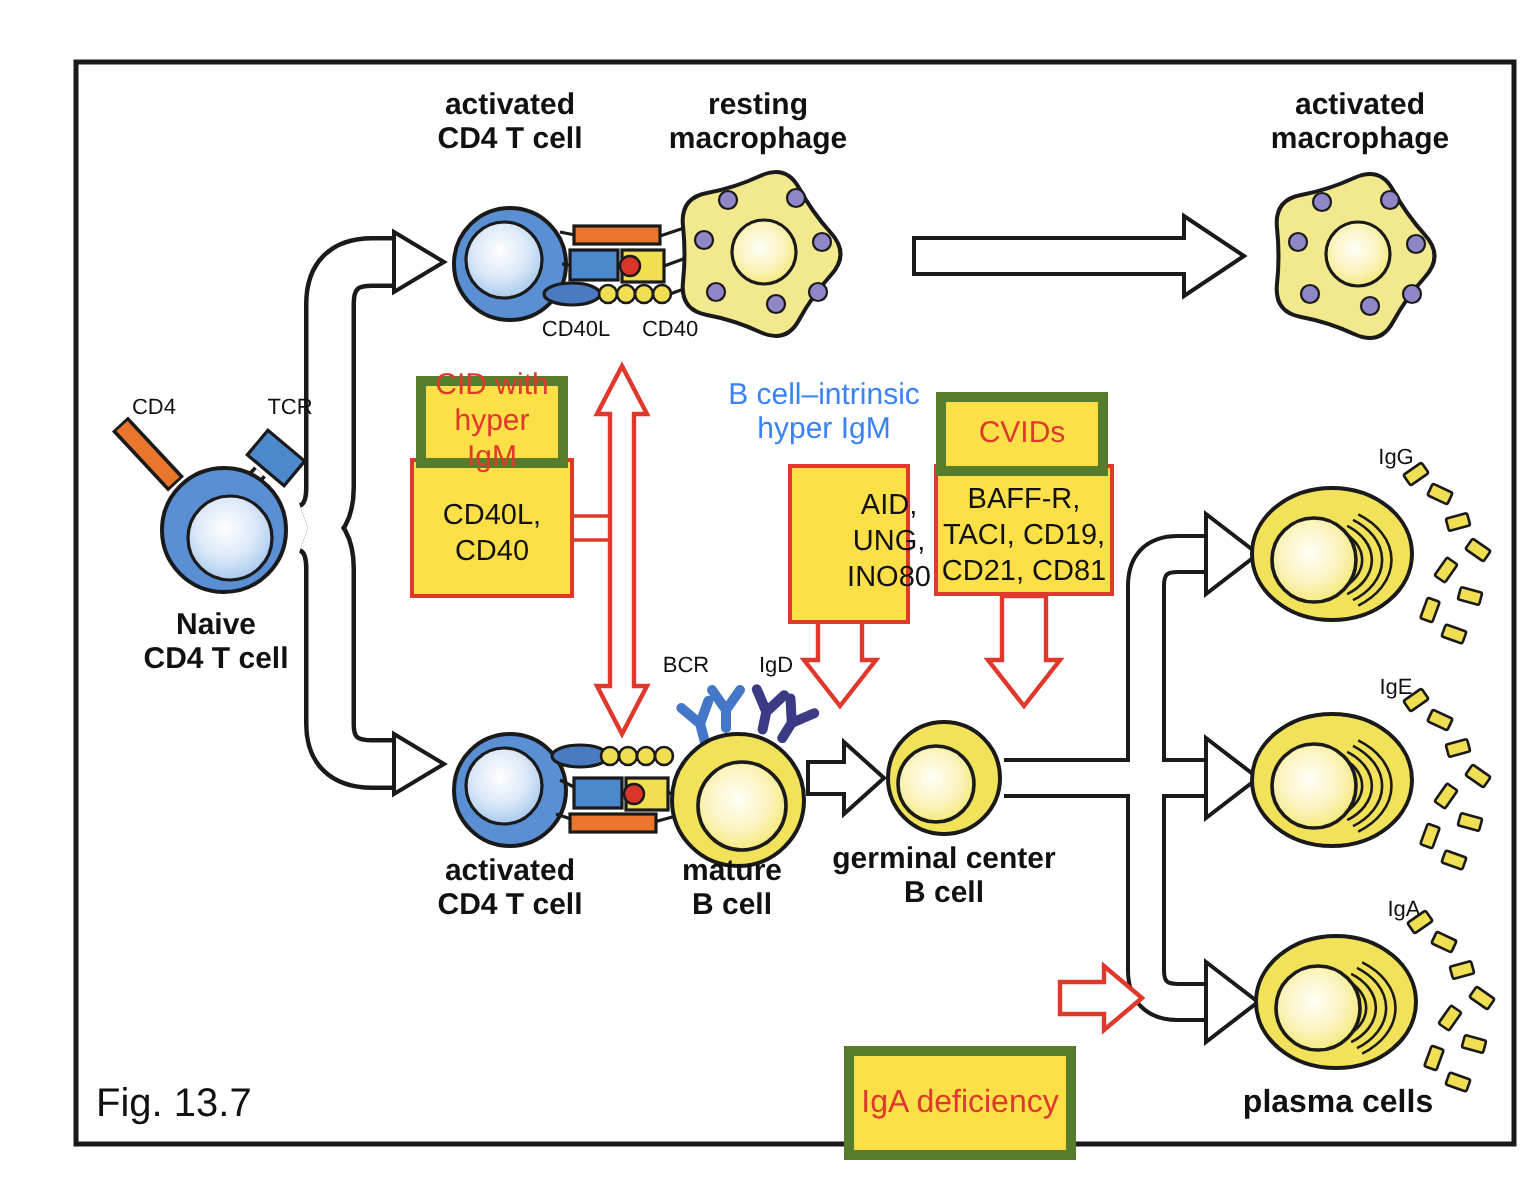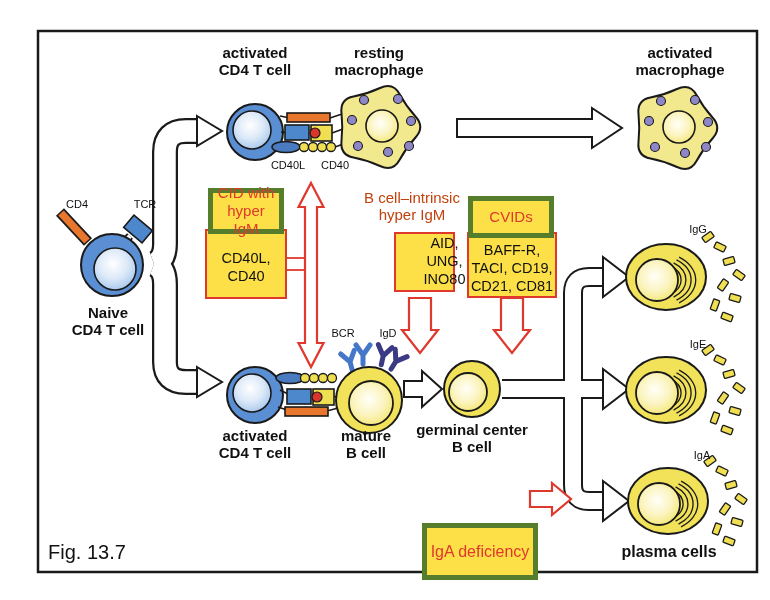--- a/index.html
+++ b/index.html
@@ -4,21 +4,21 @@
 <style>
   html,body{margin:0;padding:0;background:#ffffff;}
   .stage{position:relative;width:770px;height:600px;background:#ffffff;overflow:hidden;
          font-family:"Liberation Sans",sans-serif;margin-left:12px;}
   .stage svg{position:absolute;left:0;top:0;z-index:1;}
   .lbl{position:absolute;z-index:4;color:#111;white-space:pre-line;text-align:center;
        transform:translateX(-50%);line-height:1.14;font-family:"Liberation Sans",sans-serif;}
   .bold{font-weight:bold;font-size:15px;}
   .mid{font-size:14.5px;}
   .small{font-size:11px;}
-  .red-text{color:#c2410c;}
+  .red-text{color:#3b82f6;}
   .fig{transform:none;font-size:20px;}
   .box{position:absolute;background:#fde047;display:flex;align-items:center;justify-content:center;
        text-align:center;white-space:pre-line;box-sizing:border-box;
        font-family:"Liberation Sans",sans-serif;}
   .red-box{border:2px solid #DF382C;color:#111;font-size:14.5px;line-height:1.24;z-index:2;}
   .green-box{border:5px solid #567D2B;color:#DF382C;font-size:15px;line-height:1.2;z-index:3;}
 </style>
 </head>
 <body>
 
@@ -218,21 +218,21 @@
 <div class="lbl small" style="left:686px;top:223px;">IgG</div>
 <div class="lbl small" style="left:686px;top:338px;">IgE</div>
 <div class="lbl small" style="left:690px;top:449px;">IgA</div>
 
 
 <div class="lbl red-text" style="left:400px;top:189px;font-size:15px;">B cell–intrinsic
 hyper IgM</div>
 
 <div class="box red-box" style="left:193px;top:229px;width:82px;height:70px;padding-top:8px;">CD40L,
 CD40</div>
-<div class="box red-box" style="left:382px;top:232px;width:61px;height:60px;padding-left:40px;">AID,
+<div class="box red-box" style="left:382px;top:232px;width:61px;height:80px;padding-left:40px;">AID,
 UNG,
 INO80</div>
 <div class="box red-box" style="left:455px;top:232px;width:90px;height:66px;padding-top:8px;">BAFF-R,
 TACI, CD19,
 CD21, CD81</div>
 
 <div class="box green-box" style="left:196px;top:188px;width:76px;height:46px;">CID with
 hyper IgM</div>
 <div class="box green-box" style="left:456px;top:196px;width:86px;height:42px;">CVIDs</div>
 <div class="box green-box" style="left:410px;top:523px;width:116px;height:57px;font-size:16px;">IgA deficiency</div>

